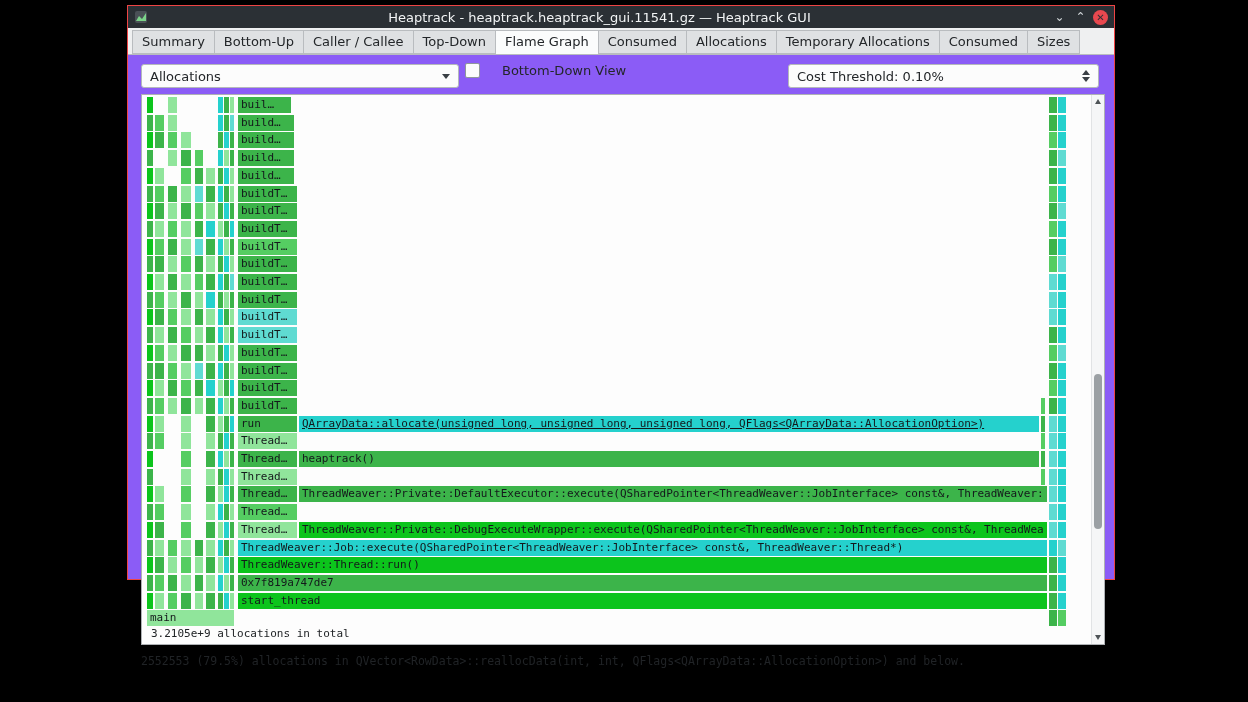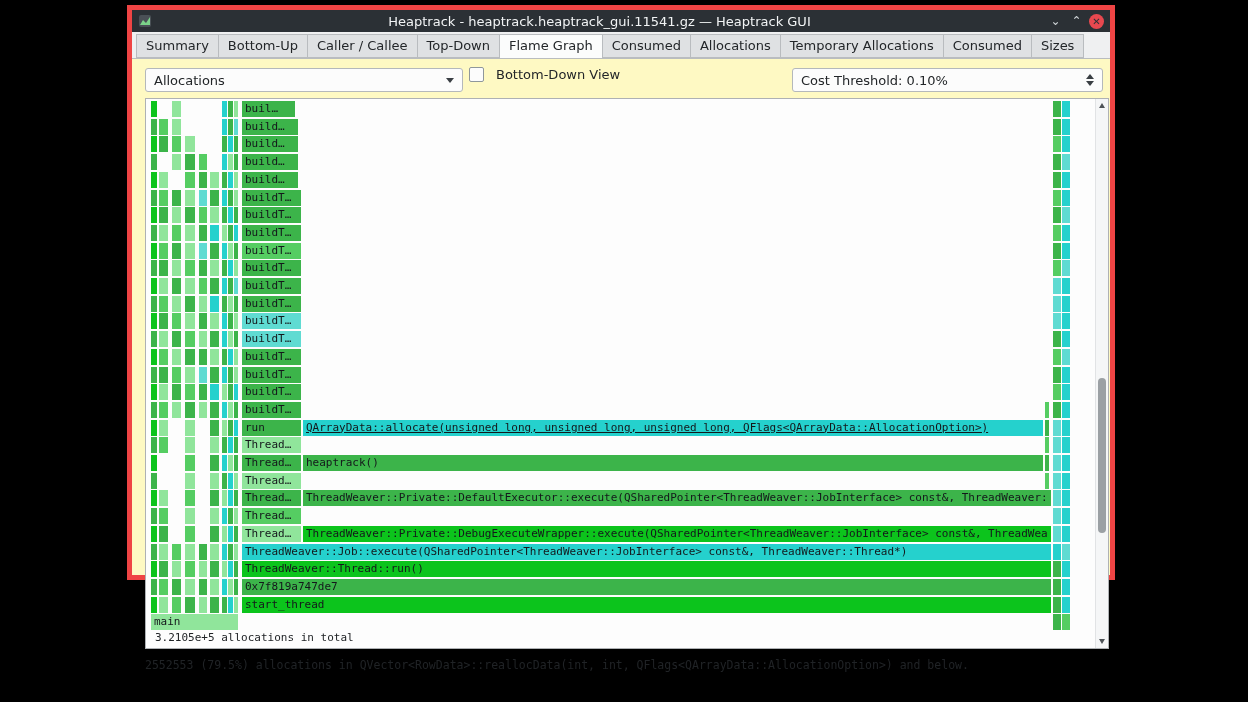--- a/index.html
+++ b/index.html
@@ -1,19 +1,19 @@
 <!DOCTYPE html>
 <html><head>
 <meta charset="utf-8">
 <style>
   html,body{margin:0;padding:0;}
   body{width:1248px;height:702px;background:#000;position:relative;overflow:hidden;
        font-family:"DejaVu Sans",sans-serif;}
-  .window{position:absolute;left:127px;top:5px;width:988px;height:575px;background:#fef9c3;
-          border:5px solid #ef4444;box-sizing:border-box;}
+  .window{position:absolute;left:127px;top:5px;width:988px;height:575px;background:#8b5cf6;
+          border:1px solid #ef4444;box-sizing:border-box;}
   
   .titlebar{height:22px;background:#2b3035;color:#f2f4f5;display:flex;align-items:center;
             font-size:13px;padding:0 6px;box-sizing:border-box;}
   .app-icon{width:14px;height:14px;display:inline-block;flex:0 0 auto;}
   .titlebar .title{flex:1;text-align:center;white-space:nowrap;overflow:hidden;}
   .win-controls{display:flex;align-items:center;gap:4px;flex:0 0 auto;}
   .wc{width:17px;height:17px;display:inline-flex;align-items:center;justify-content:center;
       color:#cfd4d7;font-size:12px;line-height:17px;}
   .wc.close{background:#e8484f;border-radius:50%;width:15px;height:15px;color:#2b3035;font-size:10px;}
   
@@ -27,21 +27,21 @@
   .combo{position:absolute;height:24px;background:#fcfcfc;border:1px solid #b4b8bb;border-radius:3px;
          box-sizing:border-box;display:flex;align-items:center;font-size:13px;color:#232629;
          padding:0 8px;justify-content:space-between;}
   .combo-arrow{width:0;height:0;border-left:4px solid transparent;border-right:4px solid transparent;
                border-top:5px solid #3a3f44;}
   .spin-arrows{display:flex;flex-direction:column;gap:2px;align-items:center;}
   .up-tri{width:0;height:0;border-left:4px solid transparent;border-right:4px solid transparent;
           border-bottom:5px solid #3a3f44;display:block;}
   .down-tri{width:0;height:0;border-left:4px solid transparent;border-right:4px solid transparent;
             border-top:5px solid #3a3f44;display:block;}
-  .checkbox-row{position:absolute;left:337px;top:3px;display:flex;align-items:center;gap:12px;
+  .checkbox-row{position:absolute;left:337px;top:3px;display:flex;align-items:center;gap:22px;
                 font-size:13px;color:#232629;height:24px;}
   .checkbox{width:15px;height:15px;background:#fcfcfc;border:1px solid #8f979b;border-radius:2px;
             box-sizing:border-box;display:inline-block;}
   
   .graph-panel{position:absolute;left:13px;top:88px;width:964px;height:551px;background:#fdfdfd;
                border:1px solid #aeb1b4;box-sizing:border-box;}
   .graph-area{position:absolute;left:0;top:0;right:13px;bottom:0;overflow:hidden;}
   .bar{position:absolute;box-sizing:border-box;font:11px "DejaVu Sans Mono",monospace;
        line-height:16px;color:#14181b;padding-left:3px;white-space:nowrap;overflow:hidden;}
   .graph-total{position:absolute;left:9px;top:532px;font:11px "DejaVu Sans Mono",monospace;color:#202326;}
@@ -435,21 +435,21 @@
         <div class="bar" style="left: 76px; top: 497.6px; width: 5px; height: 16px; background: rgb(60, 180, 74);"></div>
         <div class="bar" style="left: 82px; top: 497.6px; width: 5px; height: 16px; background: rgb(37, 209, 205);"></div>
         <div class="bar" style="left: 88px; top: 497.6px; width: 4px; height: 16px; background: rgb(144, 229, 155);"></div>
         <div class="bar" style="left: 96px; top: 497.6px; width: 809px; height: 16px; background: rgb(12, 196, 28);">start_thread</div>
         <div class="bar" style="left: 907px; top: 497.6px; width: 8px; height: 16px; background: rgb(60, 180, 74);"></div>
         <div class="bar" style="left: 916px; top: 497.6px; width: 8px; height: 16px; background: rgb(37, 209, 205);"></div>
         <div class="bar" style="left: 5px; top: 515.3px; width: 87px; height: 16px; background: rgb(144, 229, 155);">main</div>
         <div class="bar" style="left: 907px; top: 515.3px; width: 8px; height: 16px; background: rgb(60, 180, 74);"></div>
         <div class="bar" style="left: 916px; top: 515.3px; width: 8px; height: 16px; background: rgb(85, 205, 98);"></div>
       </div>
-    <div class="graph-total">3.2105e+5 allocations in total</div>
+    <div class="graph-total">3.2105e+9 allocations in total</div>
     <div class="vscrollbar">
       <span class="sb-arrow up"></span>
       <div class="sb-thumb"></div>
       <span class="sb-arrow down"></span>
     </div>
   </div>
 
   <div class="statusbar">
     <span>2552553 (79.5%) allocations in QVector&lt;RowData&gt;::reallocData(int, int, QFlags&lt;QArrayData::AllocationOption&gt;) and below.</span>
   </div>

